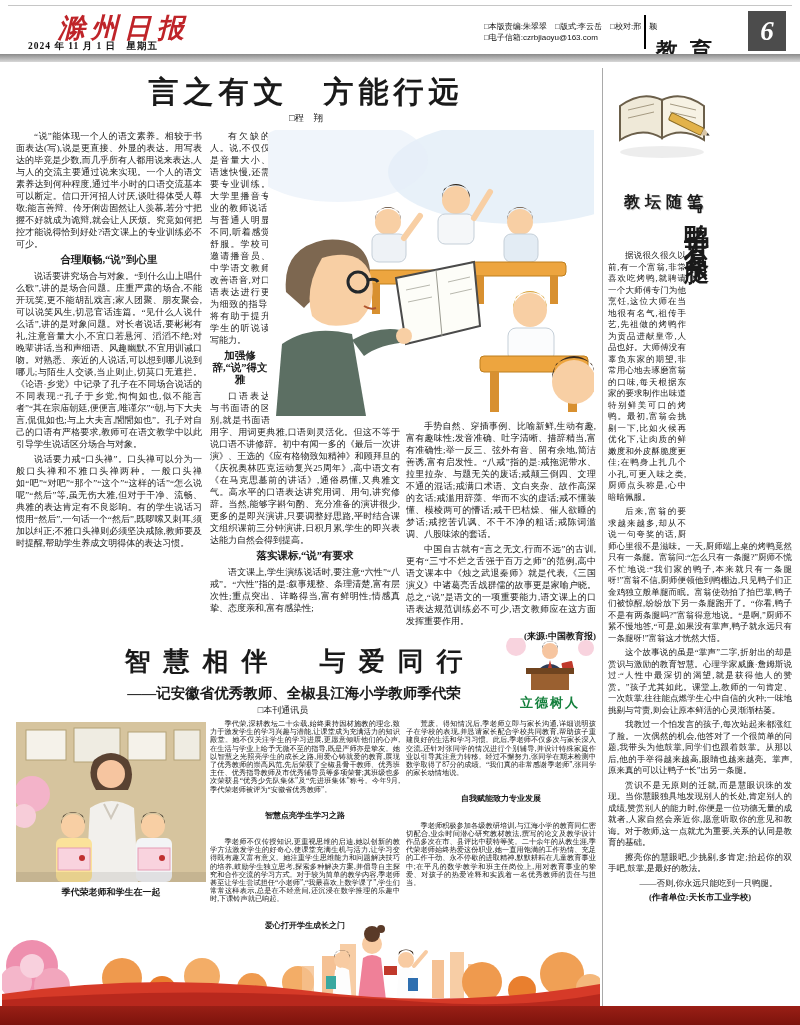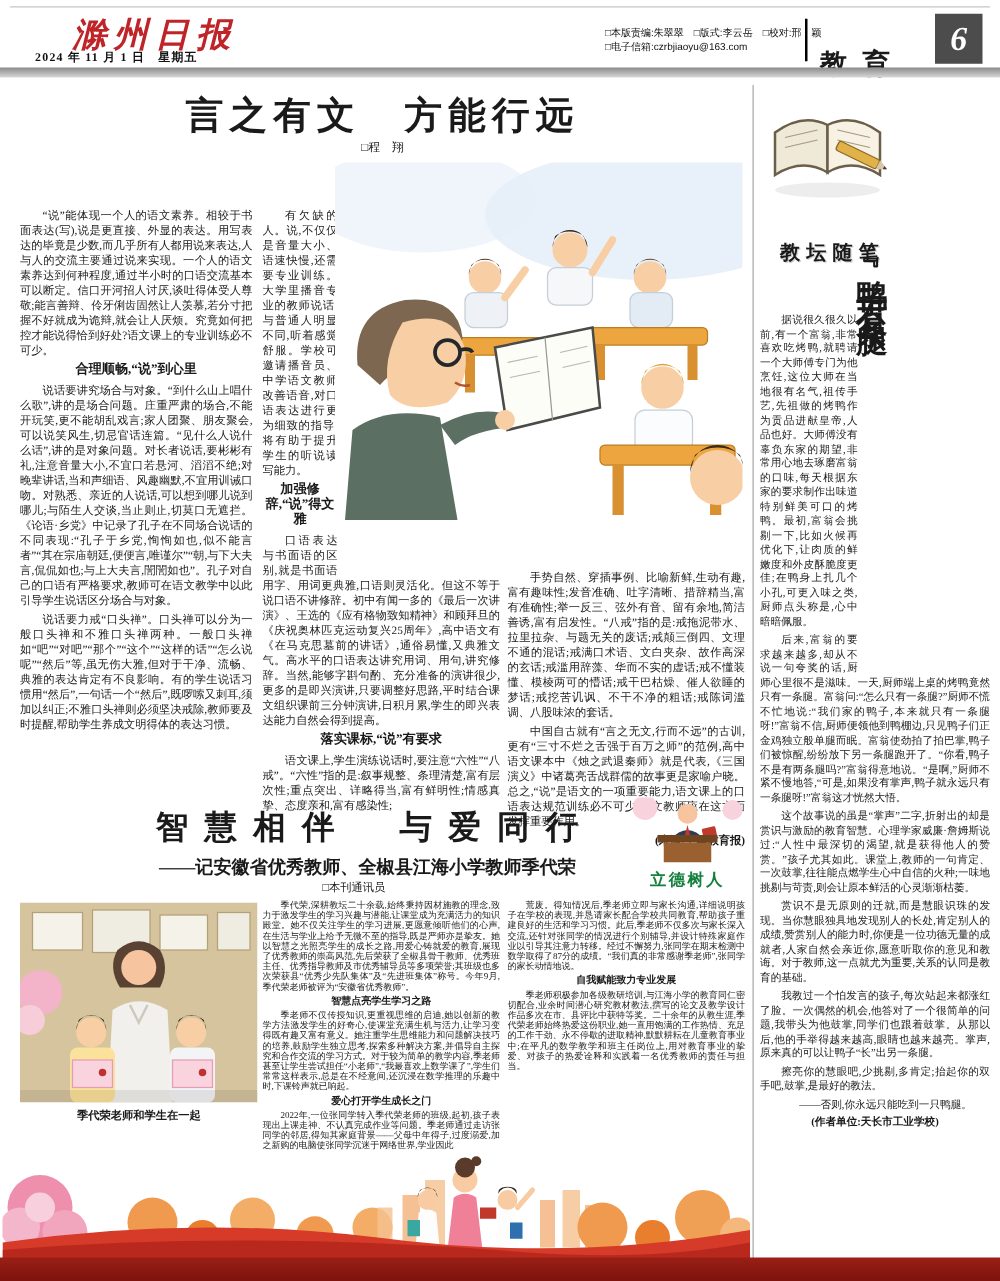--- a/index.html
+++ b/index.html
@@ -2,25 +2,25 @@
 <html><head>
 <meta charset="utf-8">
 <style>
   html,body{margin:0;padding:0;}
   body{width:800px;height:1025px;position:relative;background:#fff;overflow:hidden;
        font-family:"Liberation Serif","DejaVu Serif",serif;color:#1a1a1a;}
   .abs{position:absolute;}
   .center{text-align:center;}
   p{margin:0 0 3px 0;text-align:justify;text-indent:2em;word-break:break-all;}
   .col{overflow:hidden;}
-  .main-col{font-size:9px;line-height:12px;margin-top:36px;}
+  .main-col{font-size:9px;line-height:12px;}
   .feat-col{font-size:7.2px;line-height:8.2px;}
   .side-col{font-size:8.5px;line-height:11.5px;}
   .subhead{font-weight:bold;text-align:center;text-indent:0;margin:4px 0;font-size:10.5px;}
-  .feat-col .subhead{font-size:8px;margin:3px 0;}
+  .feat-col .subhead{font-size:8px;margin:18px 0;}
   .source-line{text-align:right;font-weight:bold;text-indent:0;}
   .masthead-name{font-weight:bold;color:#bf2429;font-size:27px;letter-spacing:6px;font-style:italic;}
   .date-line{font-weight:bold;font-size:9.5px;letter-spacing:1px;color:#111;}
   .editors{font-size:8px;line-height:11px;color:#111;font-family:Liberation Sans, sans-serif;margin-left:48px;}
   .section-title{font-weight:bold;font-size:22px;letter-spacing:12px;margin-top:20px;}
   .pagebox{background:#4c4c4c;color:#fff;text-align:center;font-style:italic;font-size:27px;line-height:40px;font-weight:bold;}
   .graybar{background:linear-gradient(#8a8a8a,#d8d8d8);}
   .main-title{font-size:30px;font-weight:bold;letter-spacing:5px;}
   .byline{font-size:9.5px;}
   .feat-title{font-size:26px;font-weight:bold;letter-spacing:13px;}
@@ -208,22 +208,22 @@
 </div>
 <div class="abs center side-label" style="left:606px;top:192px;width:120px;">教坛随笔</div>
 
 <div class="abs vtitle" style="left:680px;top:198px;height:345px;">『鸭子只有一条腿』</div>
 
 <div class="abs col side-col" style="left:608px;top:250px;width:184px;height:756px;">
   <div class="spacer-r" style="width:106px;height:286px;"></div>
   <p>据说很久很久以前,有一个富翁,非常喜欢吃烤鸭,就聘请一个大师傅专门为他烹饪,这位大师在当地很有名气,祖传手艺,先祖做的烤鸭作为贡品进献皇帝,人品也好。大师傅没有辜负东家的期望,非常用心地去琢磨富翁的口味,每天根据东家的要求制作出味道特别鲜美可口的烤鸭。最初,富翁会挑剔一下,比如火候再优化下,让肉质的鲜嫩度和外皮酥脆度更佳;在鸭身上扎几个小孔,可更入味之类,厨师点头称是,心中暗暗佩服。</p>
   <p>后来,富翁的要求越来越多,却从不说一句夸奖的话,厨师心里很不是滋味。一天,厨师端上桌的烤鸭竟然只有一条腿。富翁问:“怎么只有一条腿?”厨师不慌不忙地说:“我们家的鸭子,本来就只有一条腿呀!”富翁不信,厨师便领他到鸭棚边,只见鸭子们正金鸡独立般单腿而眠。富翁使劲拍了拍巴掌,鸭子们被惊醒,纷纷放下另一条腿跑开了。“你看,鸭子不是有两条腿吗?”富翁得意地说。“是啊,”厨师不紧不慢地答,“可是,如果没有掌声,鸭子就永远只有一条腿呀!”富翁这才恍然大悟。</p>
   <p>这个故事说的虽是“掌声”二字,折射出的却是赏识与激励的教育智慧。心理学家威廉·詹姆斯说过:“人性中最深切的渴望,就是获得他人的赞赏。”孩子尤其如此。课堂上,教师的一句肯定、一次鼓掌,往往能点燃学生心中自信的火种;一味地挑剔与苛责,则会让原本鲜活的心灵渐渐枯萎。</p>
+  <p>我教过一个怕发言的孩子,每次站起来都涨红了脸。一次偶然的机会,他答对了一个很简单的问题,我带头为他鼓掌,同学们也跟着鼓掌。从那以后,他的手举得越来越高,眼睛也越来越亮。掌声,原来真的可以让鸭子“长”出另一条腿。</p>
   <p>赏识不是无原则的迁就,而是慧眼识珠的发现。当你慧眼独具地发现别人的长处,肯定别人的成绩,赞赏别人的能力时,你便是一位功德无量的成就者,人家自然会亲近你,愿意听取你的意见和教诲。对于教师,这一点就尤为重要,关系的认同是教育的基础。</p>
-  <p>我教过一个怕发言的孩子,每次站起来都涨红了脸。一次偶然的机会,他答对了一个很简单的问题,我带头为他鼓掌,同学们也跟着鼓掌。从那以后,他的手举得越来越高,眼睛也越来越亮。掌声,原来真的可以让鸭子“长”出另一条腿。</p>
   <p>擦亮你的慧眼吧,少挑剔,多肯定;抬起你的双手吧,鼓掌,是最好的教法。</p>
   <p class="center" style="text-indent:2em;">——否则,你永远只能吃到一只鸭腿。</p>
   <p class="center" style="text-indent:0;font-weight:bold;">(作者单位:天长市工业学校)</p>
 </div>
 
 <div class="abs" style="left:2px;top:916px;width:598px;height:92px;">
 <svg width="598" height="92" viewBox="0 0 598 92">
   <circle cx="30" cy="50" r="26" fill="#ee8fae"></circle>
       <circle cx="14" cy="66" r="16" fill="#f4b6ca"></circle>
   <circle cx="50" cy="70" r="18" fill="#f2a6bd"></circle>

